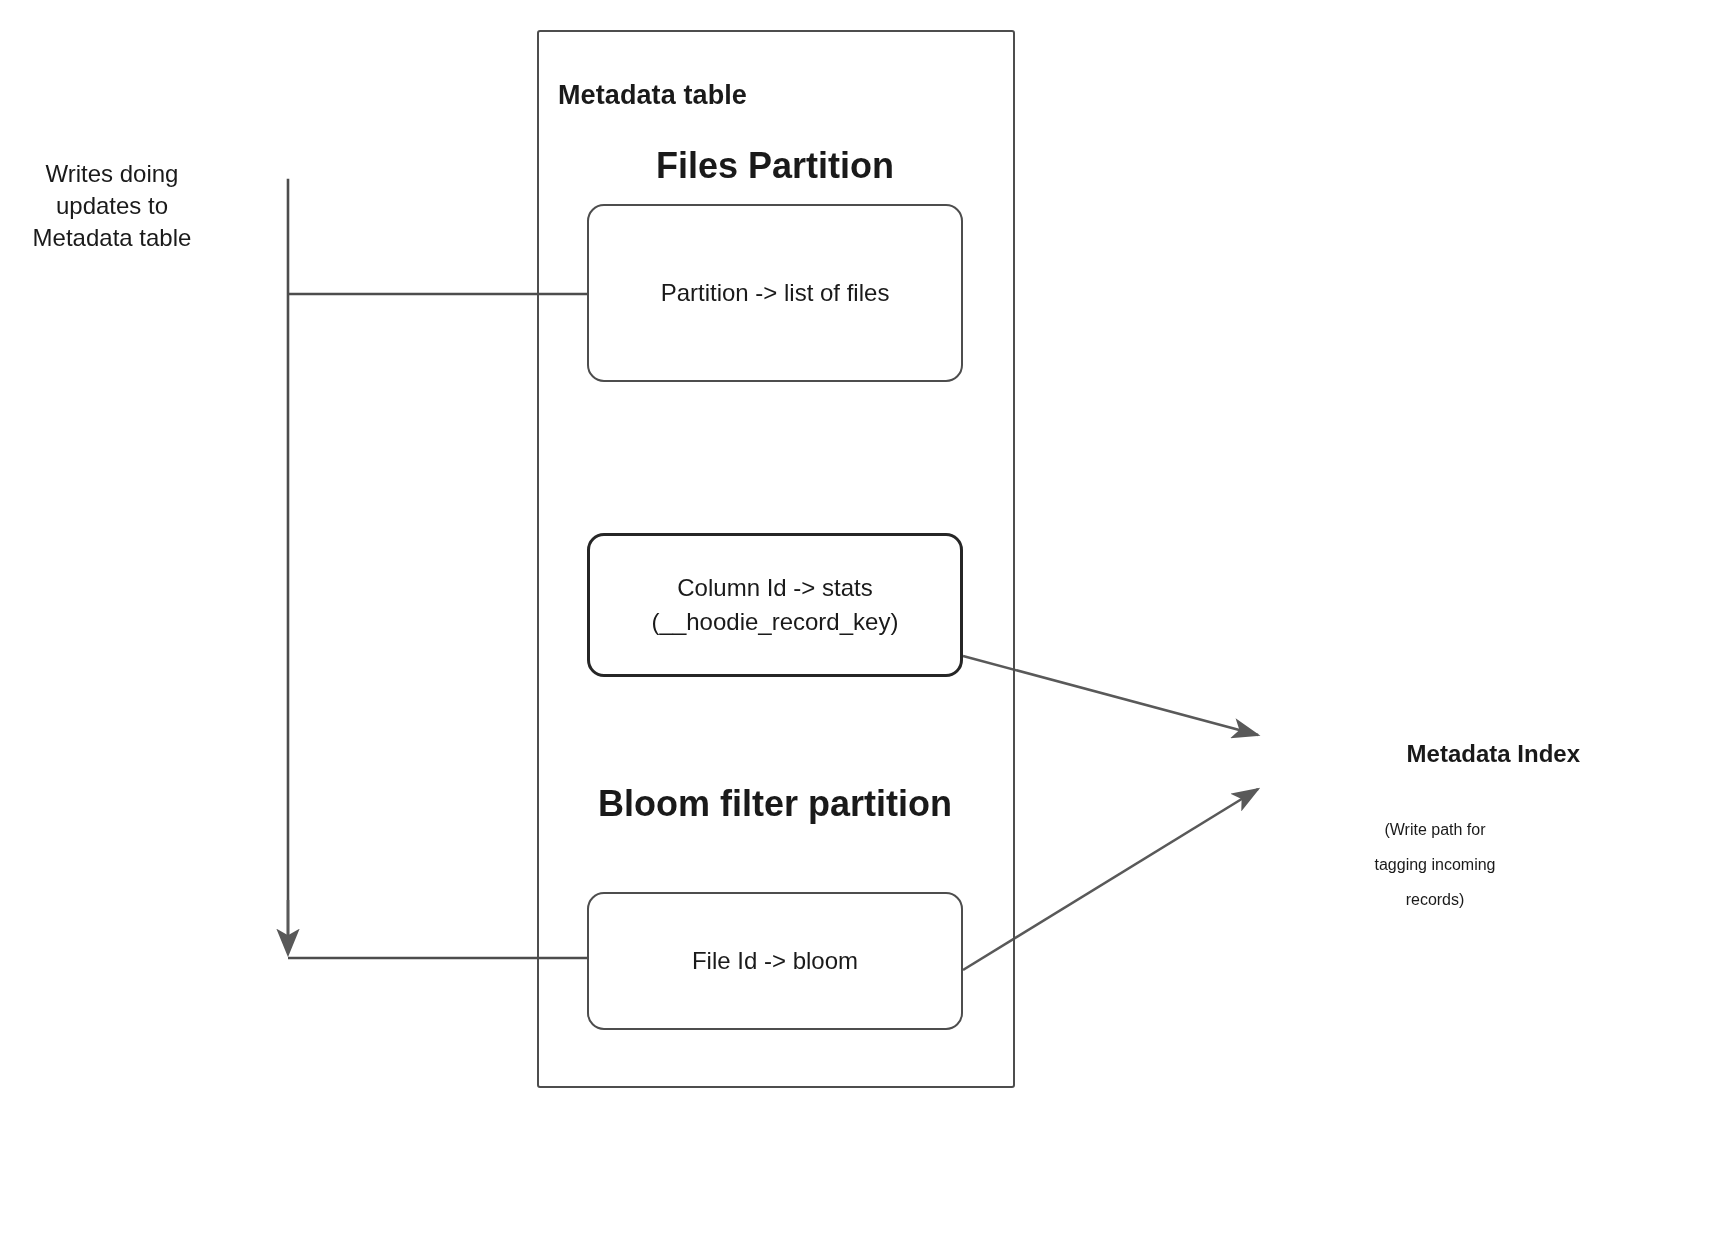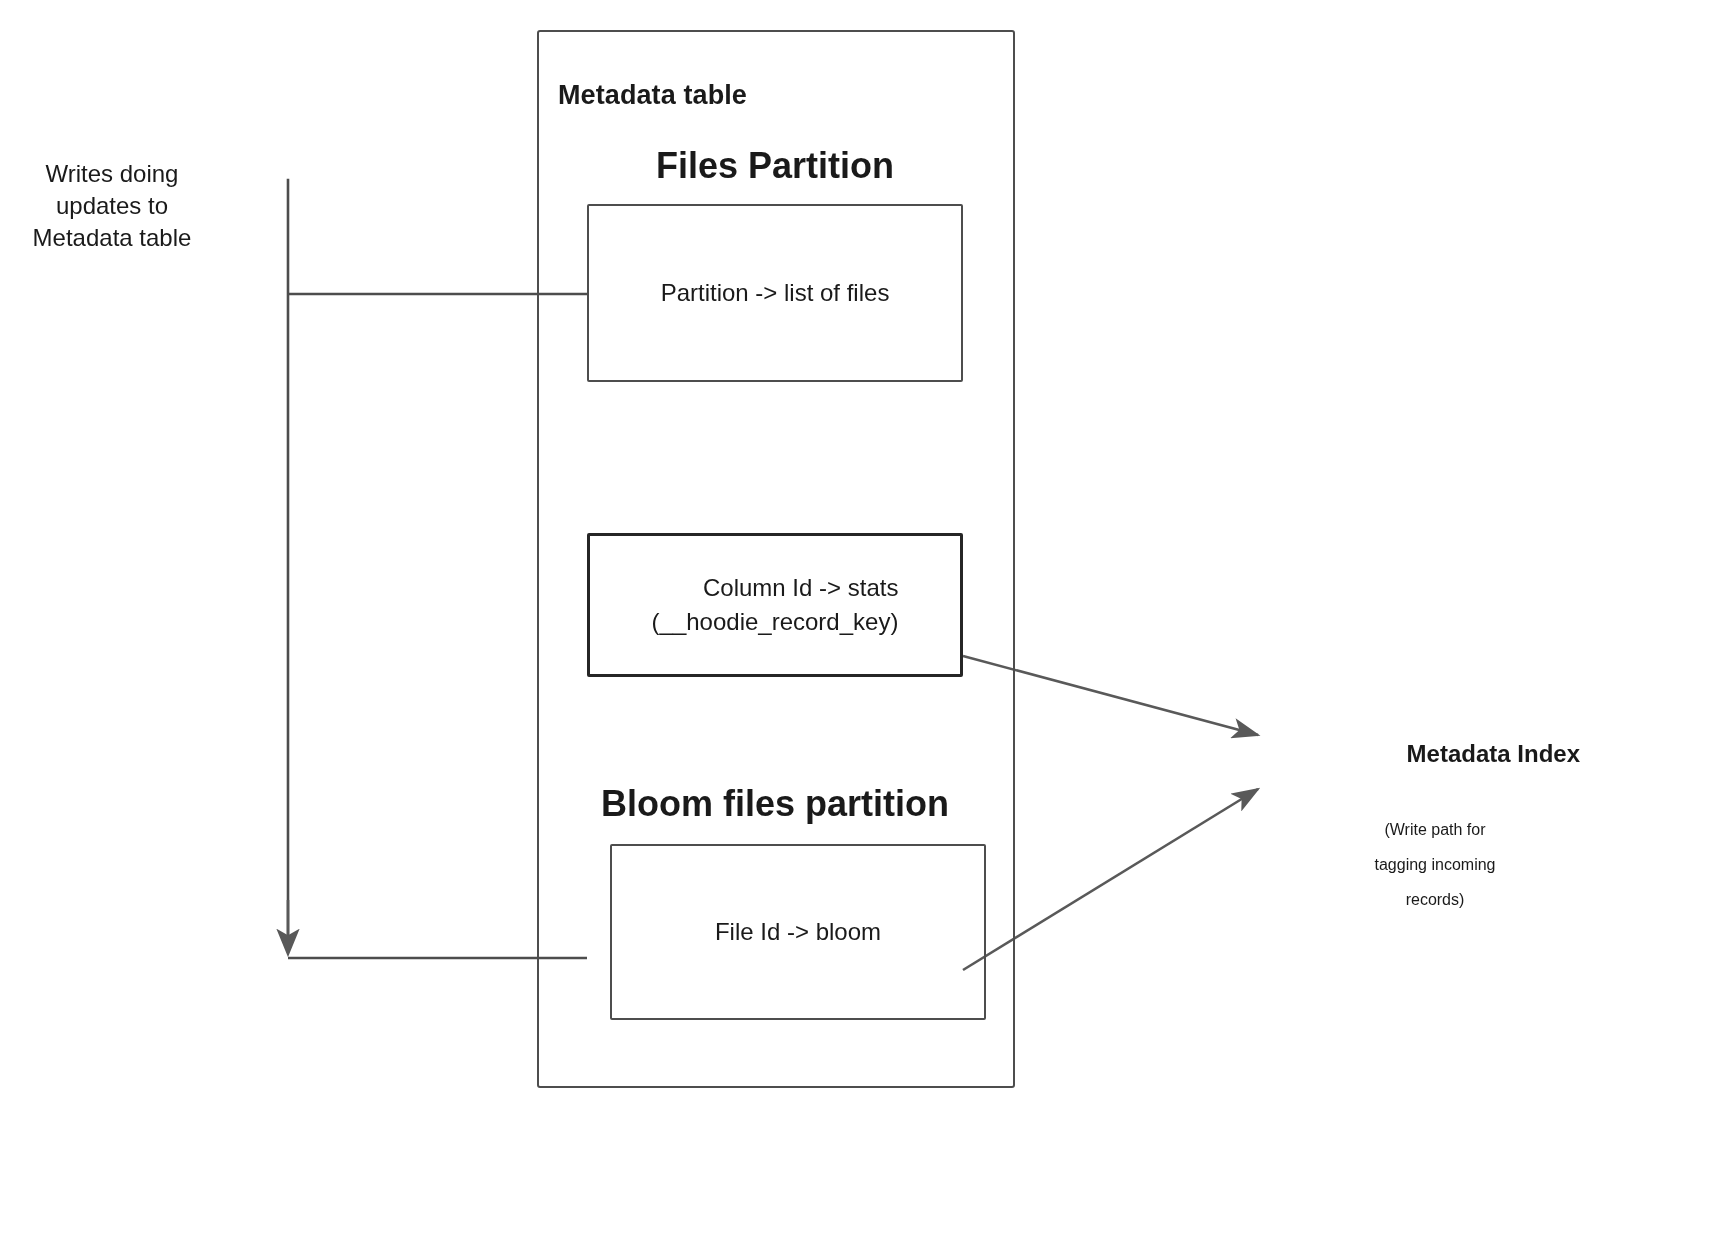--- a/index.html
+++ b/index.html
@@ -38,40 +38,40 @@
     font-size:36px;
     font-weight:bold;
     line-height:40px;
   }
   .inner-box{
     position:absolute;
     left:587px;
     width:376px;
     box-sizing:border-box;
     border:2.5px solid #4d4d4d;
-    border-radius:2px;
+    border-radius:17px;
     background:transparent;
     display:flex;
     align-items:center;
     justify-content:center;
-    text-align:right;
+    text-align:center;
   }
   .inner-box.strong{border:3.5px solid #262626;}
   .inner-text{
     font-size:24px;
     line-height:34px;
     white-space:pre-line;
   }
 
   #files-title{left:587px;top:146px;}
   #files-box{top:204px;height:178px;}
   #colstats-title{left:587px;top:435px;}
   #colstats-box{top:533px;height:144px;}
   #bloom-title{top:784px;left:587px;}
-  #bloom-box{top:844px;height:176px;margin-left:23px;}
+  #bloom-box{top:892px;height:138px;}
 
   .side-label{
     position:absolute;
     left:14px;top:158px;
     width:196px;
     text-align:center;
     font-size:24px;
     line-height:32px;
     white-space:pre-line;
   }
@@ -134,21 +134,21 @@
   <div class="section-title" id="files-title">Files Partition</div>
   <div class="inner-box" id="files-box">
     <span class="inner-text">Partition -&gt; list of files</span>
   </div>
 
   <div class="inner-box strong" id="colstats-box">
     <span class="inner-text">Column Id  -&gt; stats
 (__hoodie_record_key)</span>
   </div>
 
-  <div class="section-title" id="bloom-title">Bloom files
+  <div class="section-title" id="bloom-title">Bloom filter
 partition</div>
   <div class="inner-box" id="bloom-box">
     <span class="inner-text">File Id -&gt; bloom</span>
   </div>
 
   <div class="index-title">Metadata Index</div>
   <div class="index-caption">(Write path for
 tagging incoming
 records)</div>
 

